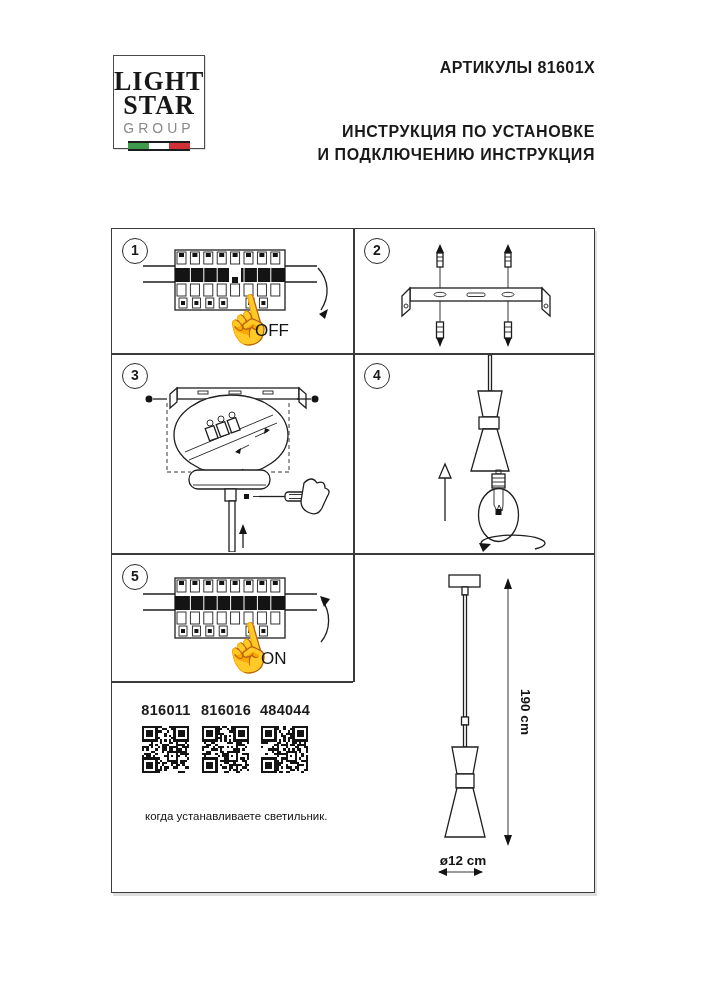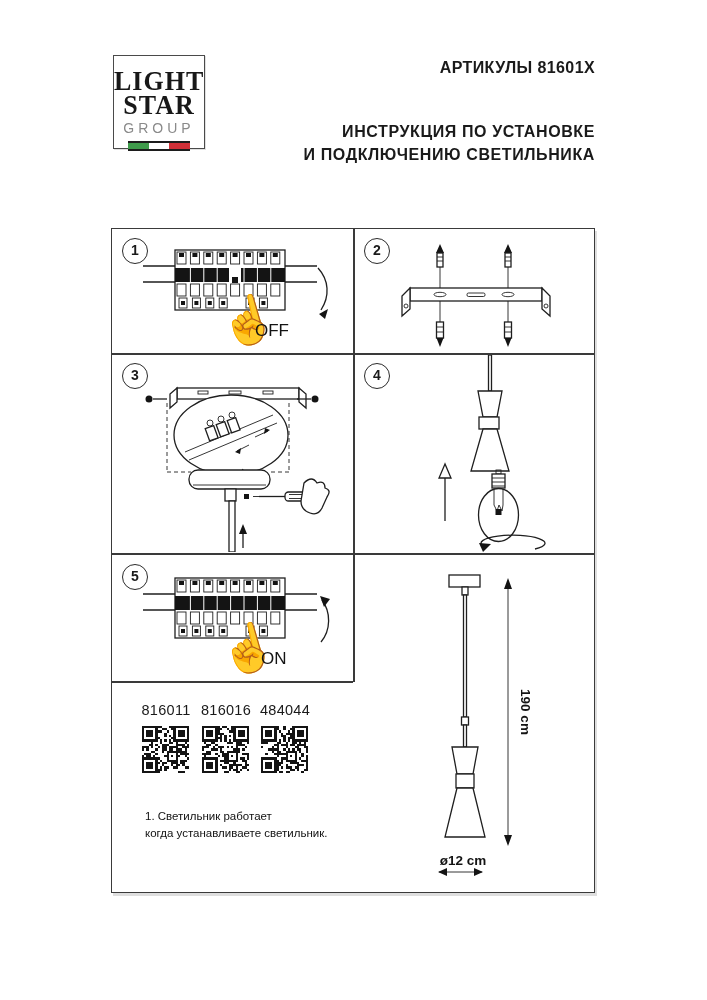--- a/index.html
+++ b/index.html
@@ -32,21 +32,21 @@
   
   .draw{position:absolute;}
   svg{display:block;}
   .sk{fill:none;stroke:#1f1f1f;stroke-width:1.3;}
   .skthin{fill:none;stroke:#1f1f1f;stroke-width:0.9;}
   .skfill{fill:#141414;stroke:none;}
   .skwhite{fill:#ffffff;stroke:#1f1f1f;stroke-width:1.3;}
   text.drawlabel{font-family:"Liberation Sans",sans-serif;font-size:17px;fill:#141414;}
   text.dimlabel{font-family:"Liberation Sans",sans-serif;font-size:13.5px;font-weight:bold;fill:#141414;}
   
-  .qr-label{position:absolute;width:52px;text-align:center;font-size:14.5px;font-weight:normal;letter-spacing:.3px;}
+  .qr-label{position:absolute;width:52px;text-align:center;font-size:14.5px;font-weight:bold;letter-spacing:.3px;}
   .qr-code{position:absolute;width:47px;height:47px;}
   .notes{position:absolute;left:145px;top:808px;font-size:11.5px;line-height:17px;color:#111;}
 </style>
 </head>
 <body>
 
 <div class="page">
 
   <div class="logo-box">
     <div class="logo-word w1">LIGHT</div>
@@ -57,21 +57,21 @@
       <span style="background:#ffffff"></span>
       <span style="background:#d03038"></span>
     </div>
   </div>
 
   <div class="titles">
     <div class="t-line">АРТИКУЛЫ 81601X</div>
   </div>
   <div class="instruction">
     <div>ИНСТРУКЦИЯ ПО УСТАНОВКЕ</div>
-    <div>И ПОДКЛЮЧЕНИЮ СВЕТИЛЬНИКА</div>
+    <div>И ПОДКЛЮЧЕНИЮ ИНСТРУКЦИЯ</div>
   </div>
 
   <div class="frame"></div>
   <div class="gline" style="left:353px;top:228px;width:1.5px;height:454px;"></div>
   <div class="gline" style="left:111px;top:353px;width:484px;height:1.5px;"></div>
   <div class="gline" style="left:111px;top:553px;width:484px;height:1.5px;"></div>
   <div class="gline" style="left:111px;top:681px;width:242px;height:1.5px;"></div>
 
   <div class="stepnum" style="left:122px;top:238px;">1</div>
   <div class="stepnum" style="left:364px;top:238px;">2</div>
@@ -1054,17 +1054,16 @@
         <rect x="6" y="20" width="1" height="1" fill="#141414"></rect>
         <rect x="8" y="20" width="1" height="1" fill="#141414"></rect>
         <rect x="9" y="20" width="1" height="1" fill="#141414"></rect>
         <rect x="11" y="20" width="1" height="1" fill="#141414"></rect>
         <rect x="12" y="20" width="1" height="1" fill="#141414"></rect>
         <rect x="18" y="20" width="1" height="1" fill="#141414"></rect>
       </svg>
     </div>
 
   <div class="notes">
-    <div>1. Светильник работает</div>
     <div>когда устанавливаете светильник.</div>
   </div>
 
 </div>
 
 </body></html>

